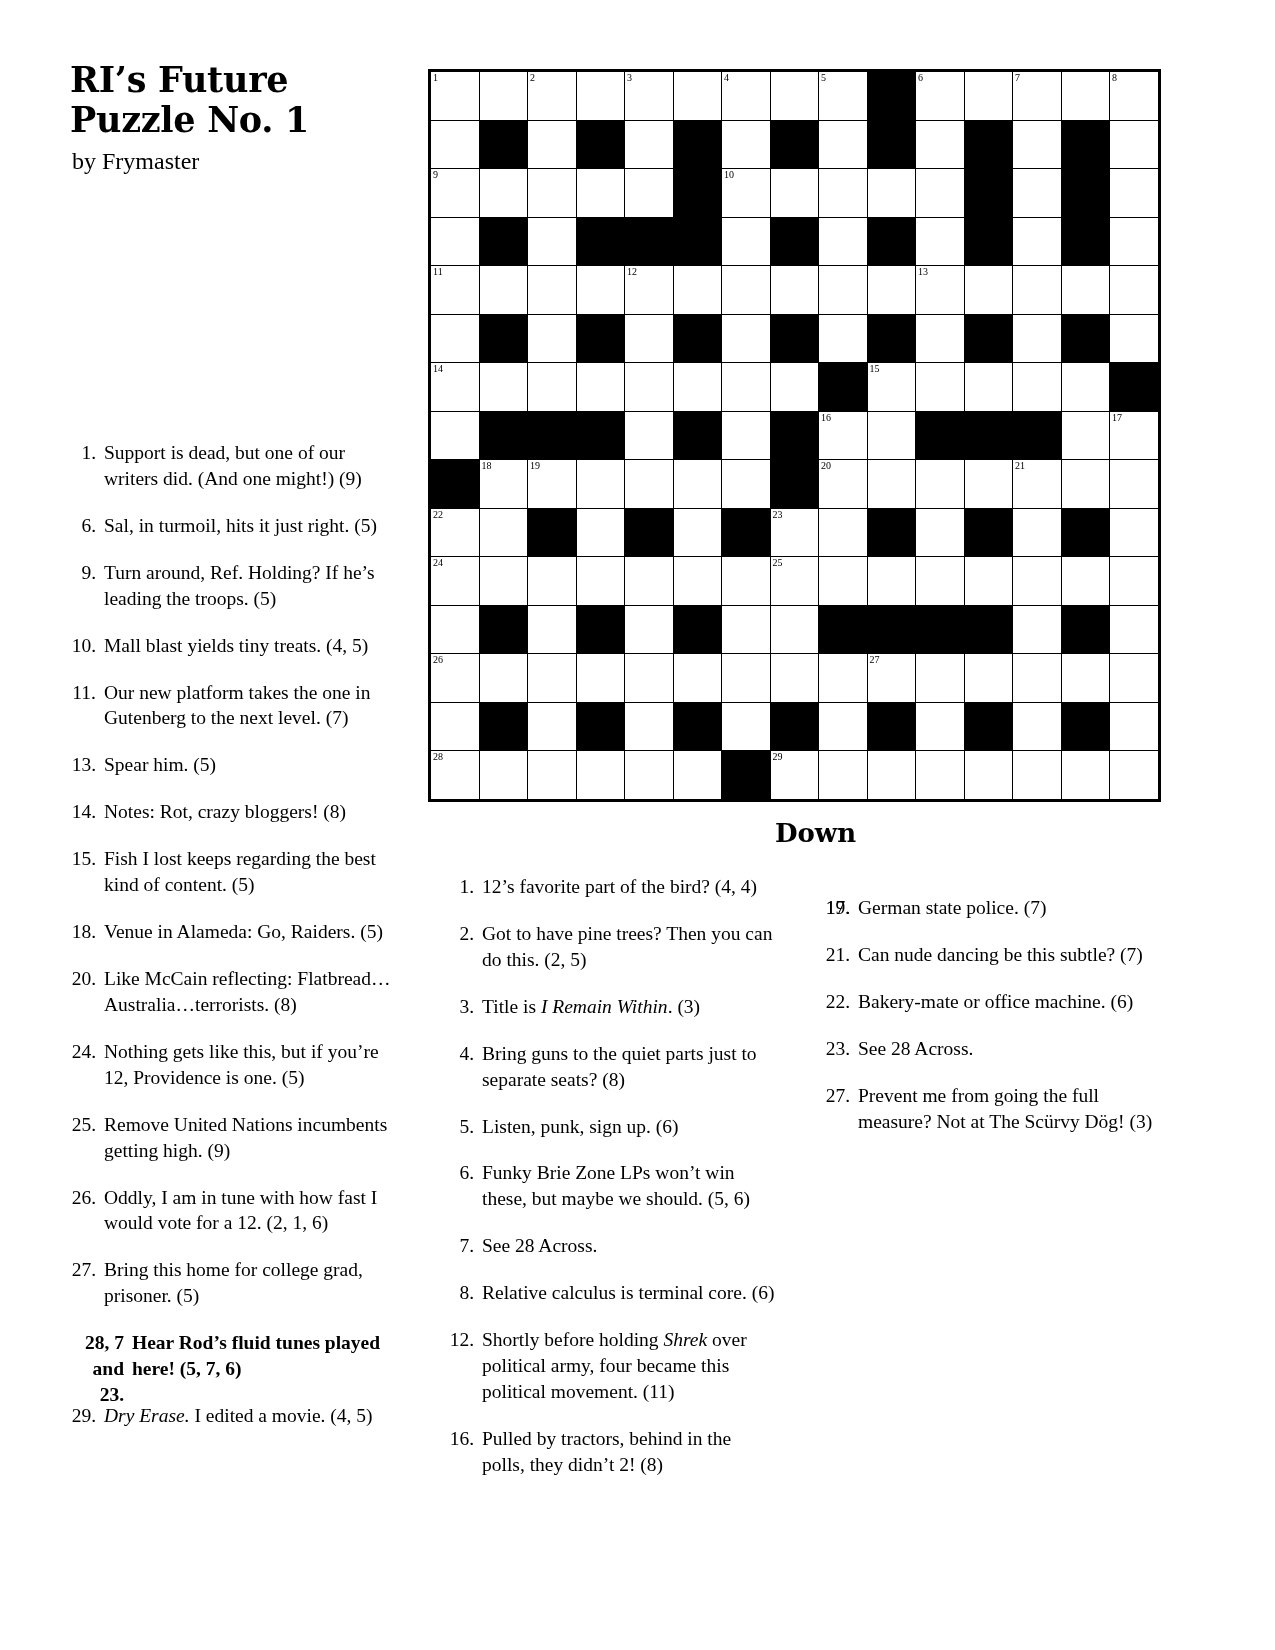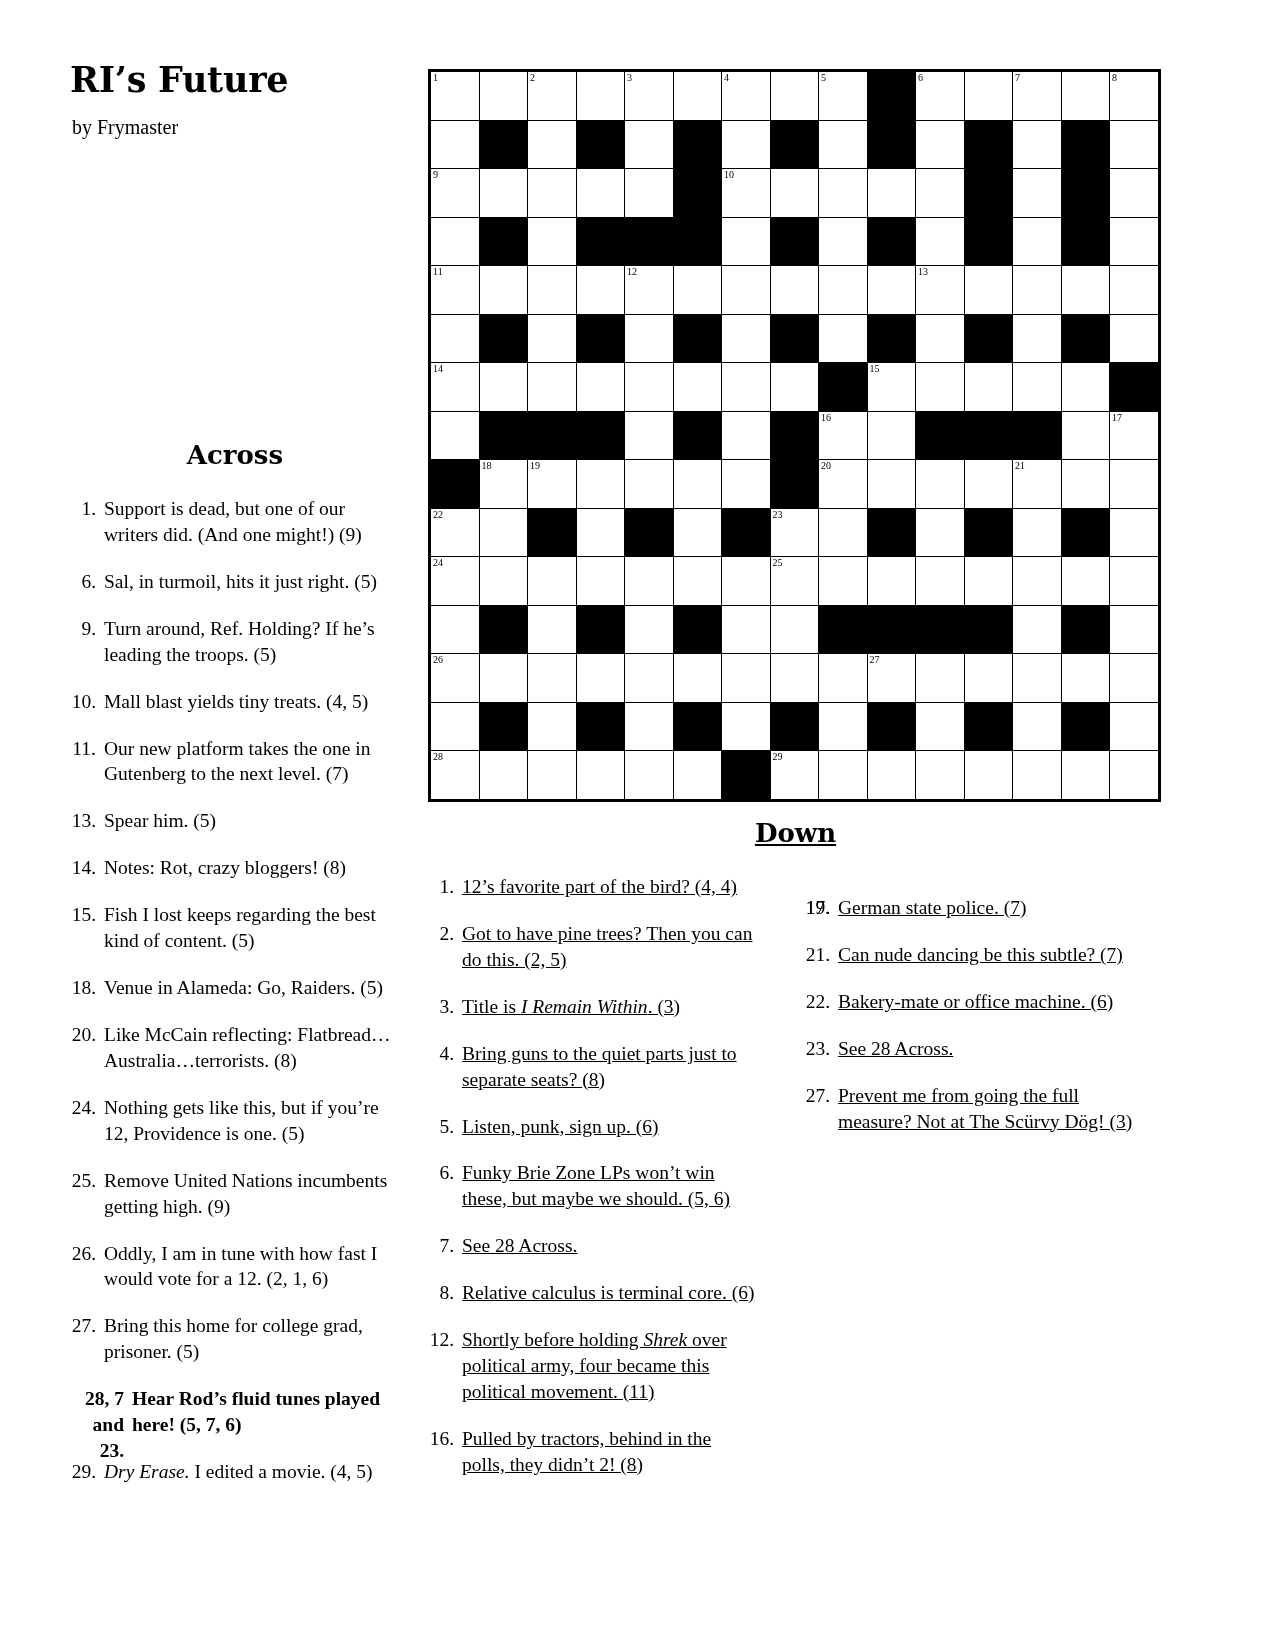--- a/index.html
+++ b/index.html
@@ -30,22 +30,22 @@
   }
   .puzzle-title {
     font-family: "DejaVu Serif", serif;
     font-weight: bold;
     font-size: 35px;
     line-height: 1.14;
     letter-spacing: -0.3px;
     margin: 0;
   }
   .puzzle-byline {
-    font-size: 20px;
-    margin-top: 16px;
+    font-size: 24px;
+    margin-top: 8px;
     margin-left: 2px;
   }
 
   
   .grid-wrap {
     position: absolute;
     left: 428px;
     top: 69px;
   }
   table.grid {
@@ -87,24 +87,23 @@
     margin: 0 0 26px 0;
   }
   .across-col {
     position: absolute;
     left: 70px;
     top: 440px;
     width: 330px;
   }
   .down-block {
     position: absolute;
-    left: 428px;
+    left: 448px;
     top: 818px;
     width: 735px;
-    text-decoration: underline;
   }
   .down-cols {
     display: flex;
     gap: 46px;
     margin-top: 4px;
   }
   .down-col {
     width: 330px;
   }
   ol.clues {
@@ -133,20 +132,21 @@
   ol.clues .ital { font-style: italic; margin-top: 38px; }
 </style>
 </head>
 <body>
 
 <div class="page">
 
   <div class="title-block">
     <h1 class="puzzle-title">
       <span>RI’s Future</span><br>
+      <span>Puzzle No. 1</span>
     </h1>
     <div class="puzzle-byline">by Frymaster</div>
   </div>
 
   <div class="grid-wrap">
     <div class="grid-outer">
       <table class="grid">
         <tbody id="grid-body">
             <tr>
               <td>
@@ -460,21 +460,20 @@
               <td></td>
               <td></td>
               <td></td>
             </tr>
           </tbody>
       </table>
     </div>
   </div>
 
   <div class="across-col">
-    <h2 class="section-heading">Across</h2>
     <ol class="clues" id="across-list">
         <li><span class="cnum">1.</span><span>Support is dead, but one of our writers did. (And one might!) (9)</span></li>
         <li><span class="cnum">6.</span><span>Sal, in turmoil, hits it just right. (5)</span></li>
         <li><span class="cnum">9.</span><span>Turn around, Ref. Holding? If he’s leading the troops. (5)</span></li>
         <li><span class="cnum">10.</span><span>Mall blast yields tiny treats. (4, 5)</span></li>
         <li><span class="cnum">11.</span><span>Our new platform takes the one in Gutenberg to the next level. (7)</span></li>
         <li><span class="cnum">13.</span><span>Spear him. (5)</span></li>
         <li><span class="cnum">14.</span><span>Notes: Rot, crazy bloggers! (8)</span></li>
         <li><span class="cnum">15.</span><span>Fish I lost keeps regarding the best kind of content. (5)</span></li>
         <li><span class="cnum">18.</span><span>Venue in Alameda: Go, Raiders. (5)</span></li>

